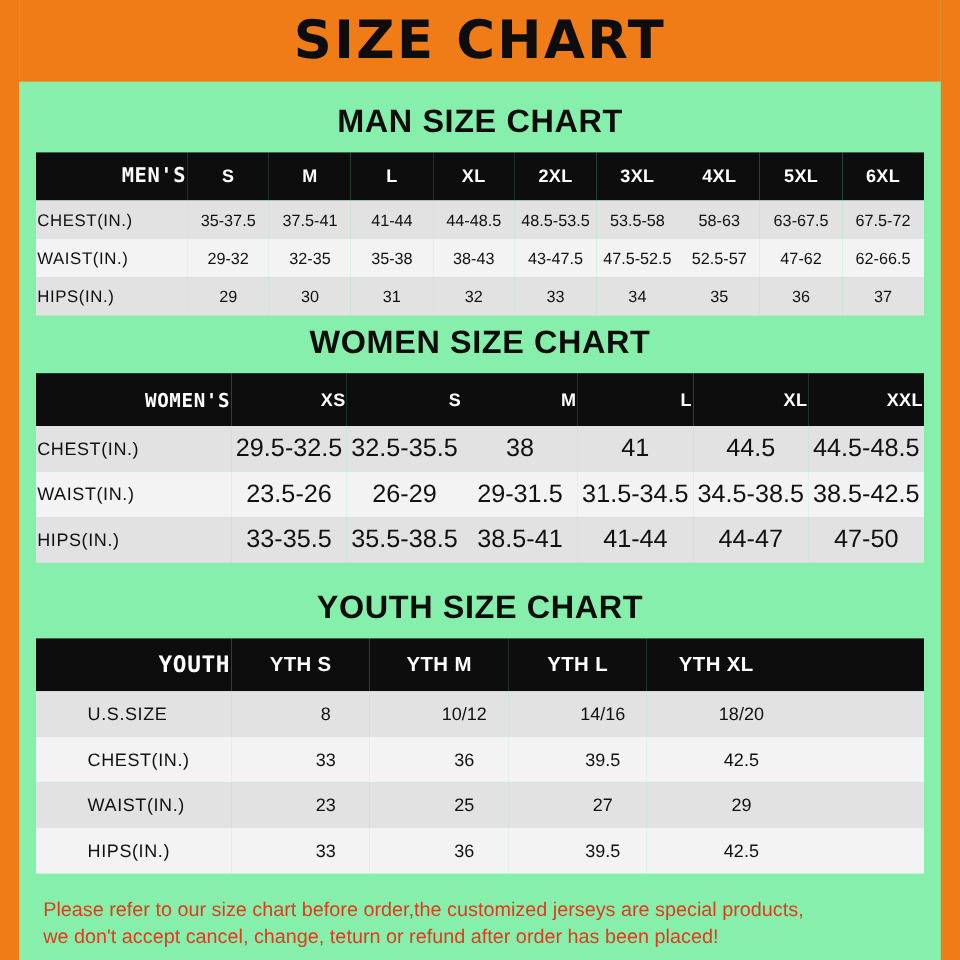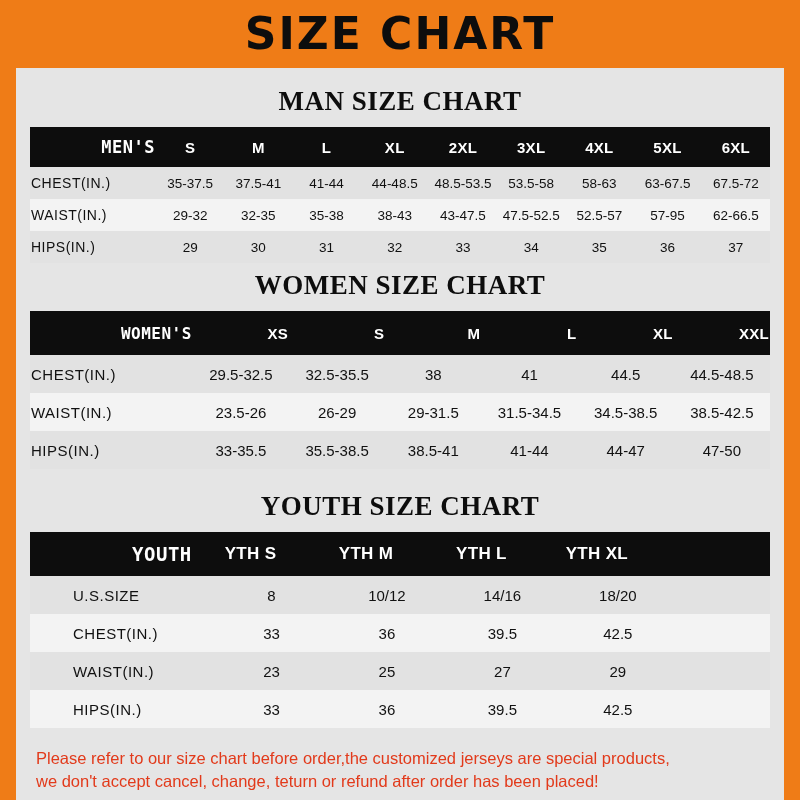--- a/index.html
+++ b/index.html
@@ -13,21 +13,21 @@
     background: #ffffff;
     overflow: hidden;
   }
   .page {
     position: relative;
     width: 800px;
     height: 800px;
     box-sizing: border-box;
     border-left: 16px solid #ef7c17;
     border-right: 16px solid #ef7c17;
-    background: #e5e5e5;
+    background: #86efac;
     display: flex;
     flex-direction: column;
   }
   .header-band {
     background: #ef7c17;
     height: 68px;
     display: flex;
     align-items: center;
     justify-content: center;
     flex: none;
@@ -42,21 +42,21 @@
   }
   .content {
     flex: 1;
     padding: 0 14px;
     box-sizing: border-box;
     display: flex;
     flex-direction: column;
   }
   .section-title {
     text-align: center;
-    font-family: Liberation Serif, serif;
+    font-family: Liberation Sans, sans-serif;
     font-weight: bold;
     color: #0d0d0d;
     font-size: 27px;
     letter-spacing: 0.5px;
   }
   .t-man { margin: 18px 0 10px; }
   .t-women { margin: 7px 0 10px; }
   .t-youth { margin: 22px 0 10px; }
 
   table.size {
@@ -93,21 +93,21 @@
     font-size: 14px;
     letter-spacing: 0.5px;
     color: #111111;
   }
   table.size tbody tr.odd td { background: #e2e2e2; }
   table.size tbody tr.even td { background: #f3f3f3; }
 
   
   table.women thead th { font-size: 15px; height: 42px; text-align: right; }
   table.women thead th.rowlabel { font-size: 16px; }
-  table.women tbody td { font-size: 15px; height: 36px; }
+  table.women tbody td { font-size: 21px; height: 36px; }
   table.women tbody td.rowlabel { font-size: 15px; }
 
   table.youth thead th { font-size: 17px; height: 42px; }
   table.youth thead th.rowlabel { font-size: 19px; }
   table.youth tbody td { font-size: 15px; height: 36px; padding-left: 43px; }
   table.youth tbody td.rowlabel { font-size: 15px; }
 
   .footer-note {
     margin-top: auto;
     padding: 10px 6px 8px;
@@ -172,21 +172,21 @@
         </tr>
         <tr class="even">
           <td class="rowlabel">WAIST(IN.)</td>
           <td>29-32</td>
           <td>32-35</td>
           <td>35-38</td>
           <td>38-43</td>
           <td>43-47.5</td>
           <td>47.5-52.5</td>
           <td>52.5-57</td>
-          <td>57-95</td>
+          <td>47-62</td>
           <td>62-66.5</td>
         </tr>
         <tr class="odd">
           <td class="rowlabel">HIPS(IN.)</td>
           <td>29</td>
           <td>30</td>
           <td>31</td>
           <td>32</td>
           <td>33</td>
           <td>34</td>

